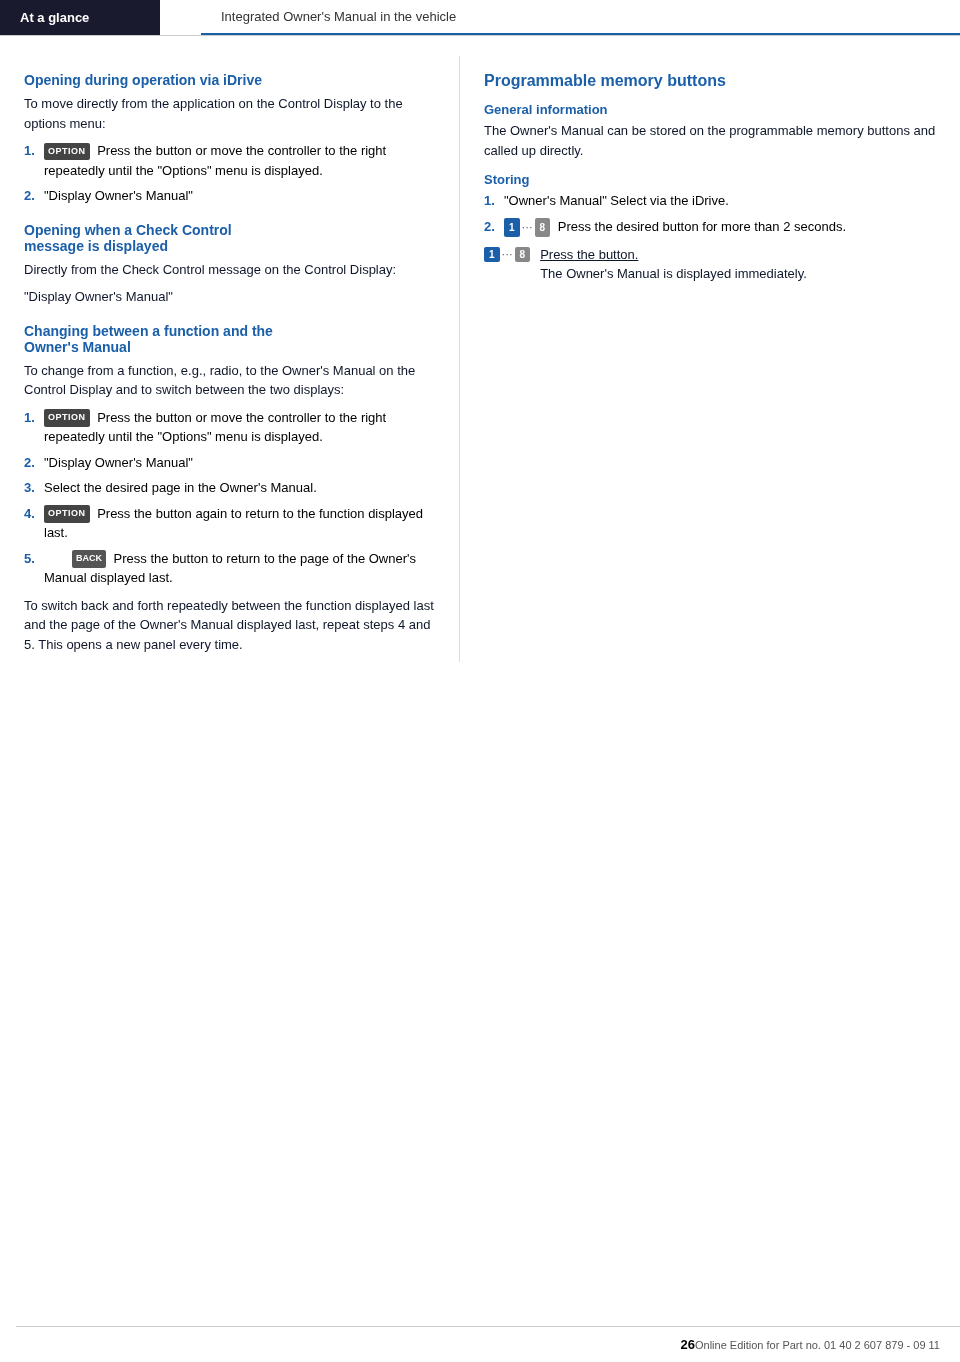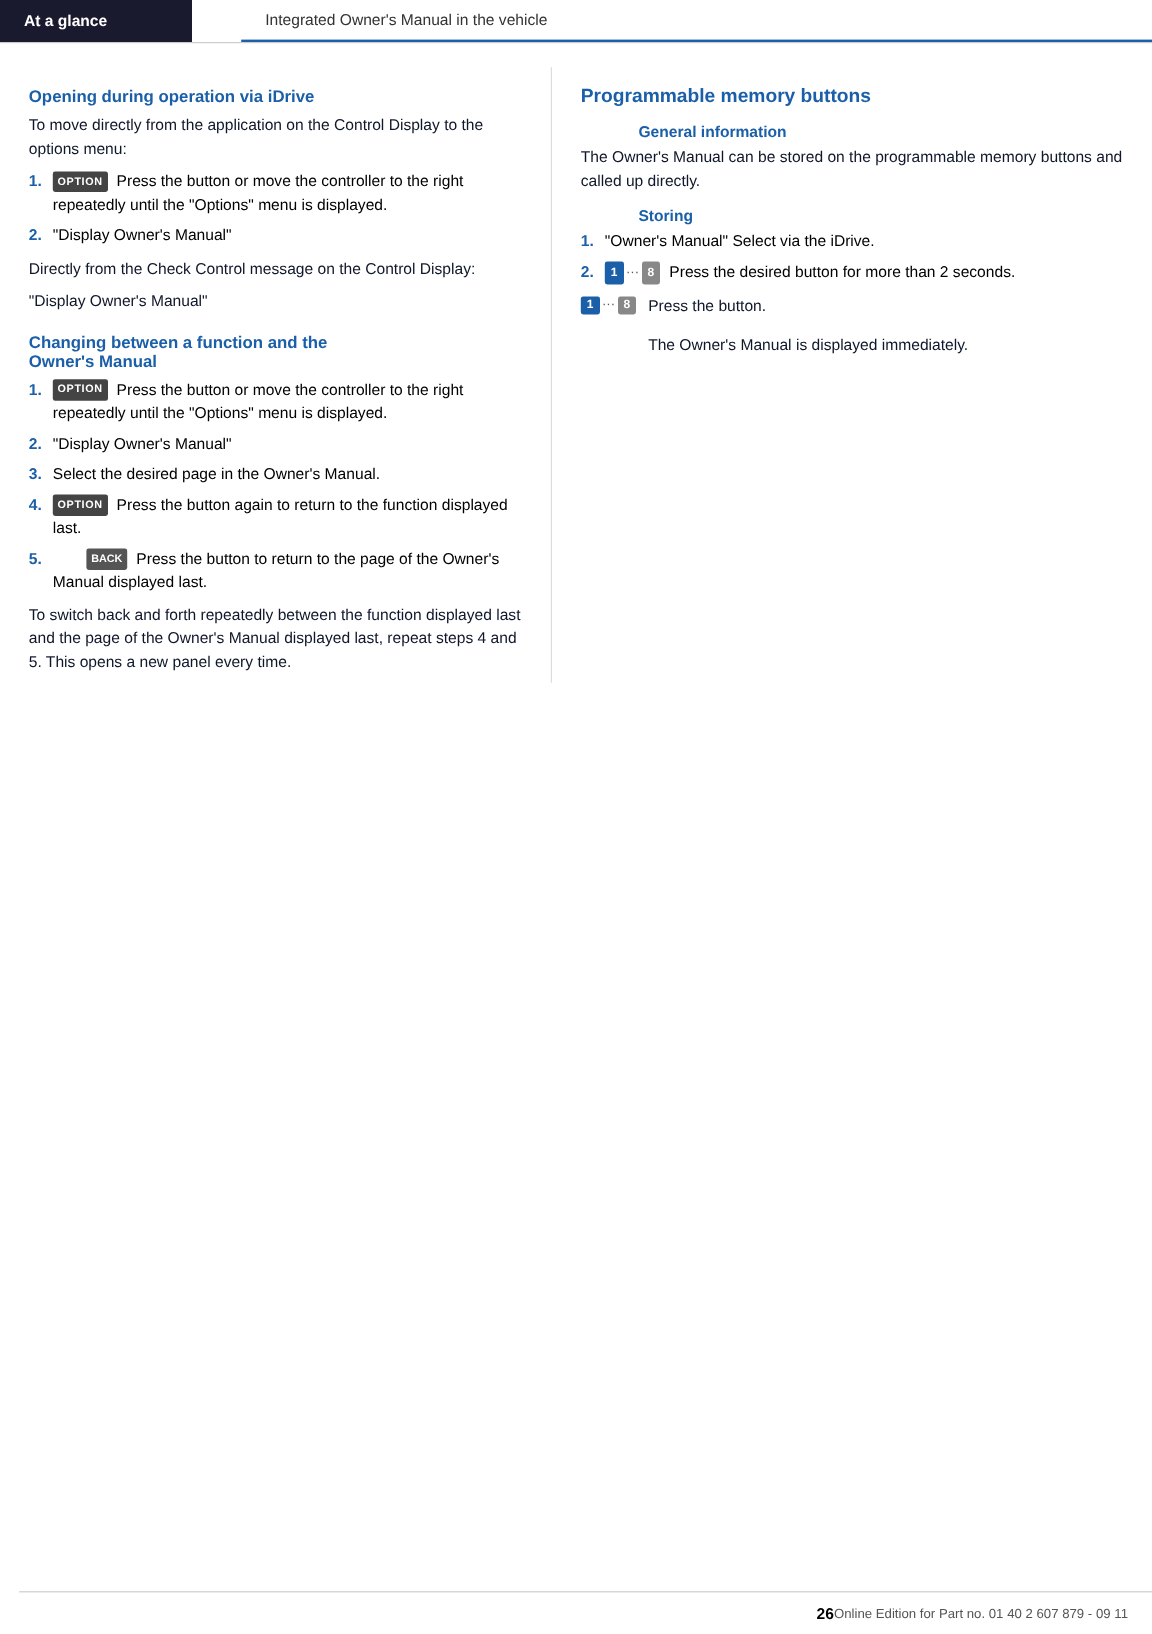--- a/index.html
+++ b/index.html
@@ -70,21 +70,20 @@
     .section-title:first-child {
       margin-top: 16px;
     }
 
     .subsection-title {
       color: #1a5fa8;
       font-size: 13px;
       font-weight: bold;
       margin-bottom: 4px;
       margin-top: 12px;
-      margin-left: 48px;
     }
 
     .body-text {
       font-size: 13px;
       line-height: 1.5;
       color: #0f172a;
       margin-bottom: 8px;
     }
 
     
@@ -235,26 +234,28 @@
             </span>
           </li>
           <li>
             <span class="list-number">2.</span>
             <span class="list-content">"Display Owner's Manual"</span>
           </li>
         </ul>
       </div>
 
       <div>
+        <div class="section-title">Opening when a Check Control<br>message is displayed</div>
         <p class="body-text">Directly from the Check Control message on the Control Display:</p>
         <p class="body-text">"Display Owner's Manual"</p>
       </div>
 
       <div>
         <div class="section-title">Changing between a function and the<br>Owner's Manual</div>
+        <p class="body-text">To change from a function, e.g., radio, to the Owner's Manual on the Control Display and to switch between the two displays:</p>
         <ul class="numbered-list">
           <li>
             <span class="list-number">1.</span>
             <span class="list-content">
               <span class="btn-option">OPTION</span>
               Press the button or move the controller to the right repeatedly until the "Options" menu is displayed.
             </span>
           </li>
           <li>
             <span class="list-number">2.</span>
@@ -316,21 +317,21 @@
         </div>
 
         <div>
           <div style="display:flex; align-items:flex-start; gap:6px; margin-bottom:4px;">
             <span class="btn-memory" style="margin-top:2px;">
               <span class="btn-mem-1">1</span>
               <span class="btn-mem-dots">···</span>
               <span class="btn-mem-8">8</span>
             </span>
             <div>
-              <p class="body-text" style="margin-bottom:14px;">Press the button.</p>
+              <p class="body-text" style="margin-bottom:0;text-decoration:underline;">Press the button.</p>
               <p class="body-text">The Owner's Manual is displayed immediately.</p>
             </div>
           </div>
         </div>
 
       </div>
 
     </div>
 
   </div>

